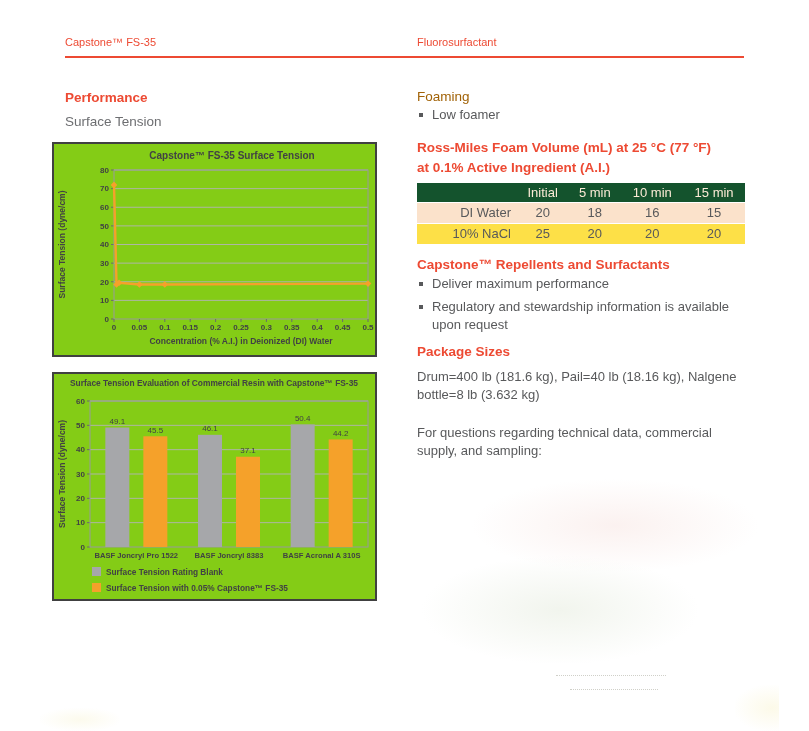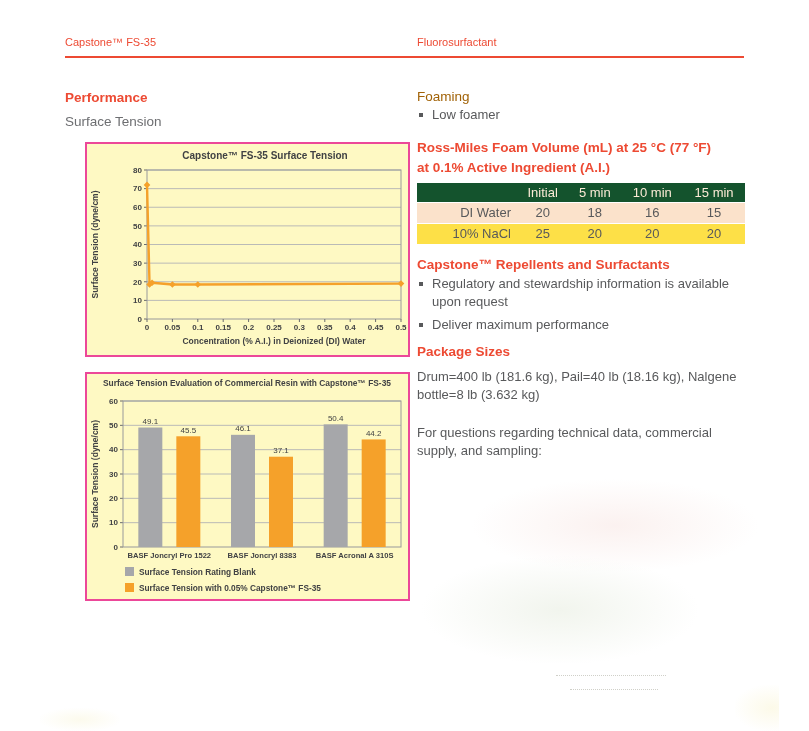--- a/index.html
+++ b/index.html
@@ -9,21 +9,21 @@
   
   .hdr-left{position:absolute;left:65px;top:36px;font-size:11px;color:#ed4a33;}
   .hdr-right{position:absolute;left:417px;top:36px;font-size:11px;color:#ed4a33;}
   .hdr-rule{position:absolute;left:65px;top:56px;width:679px;height:2px;background:#ed4a33;}
 
   
   .h-perf{position:absolute;left:65px;top:90px;font-size:13.5px;font-weight:bold;color:#ed4a33;}
   .h-st{position:absolute;left:65px;top:114px;font-size:13.5px;color:#6d6e71;}
 
   
-  .chart-box{position:absolute;left:85px;width:321px;border:2px solid #ec4899;background:#fef9c3;}
+  .chart-box{position:absolute;left:52px;width:321px;border:2px solid #404040;background:#84cc16;}
   #box1{top:142px;height:211px;}
   #box2{top:372px;height:225px;}
   .chart-box svg{display:block;}
 
   
   .col-right{position:absolute;left:417px;top:88px;width:332px;font-size:13px;line-height:18px;color:#58595b;}
   .gray-h{font-size:13.5px;color:#a16207;margin:0;font-weight:normal;}
   .red-h{font-size:13.5px;color:#ed4a33;font-weight:bold;margin:0;line-height:20px;}
   .mt7{margin-top:7px;}.mt14{margin-top:14px;}.mt16{margin-top:10px;}
   .mt8{margin-top:8px;}.mt6{margin-top:6px;}.mt20{margin-top:20px;}.mt4{margin-top:4px;}
@@ -212,22 +212,22 @@
           <td>25</td>
           <td>20</td>
           <td>20</td>
           <td>20</td>
         </tr>
       </tbody>
     </table>
 
     <h3 class="red-h mt16">Capstone™ Repellents and Surfactants</h3>
     <ul class="bullets mt7">
+      <li>Deliver maximum performance</li>
       <li>Regulatory and stewardship information is available upon request</li>
-      <li>Deliver maximum performance</li>
     </ul>
 
     <h3 class="red-h mt8">Package Sizes</h3>
     <p class="mt6">Drum=400 lb (181.6 kg), Pail=40 lb (18.16 kg), Nalgene bottle=8 lb (3.632 kg)</p>
 
     <p class="mt20">For questions regarding technical data, commercial supply, and sampling:</p>
   </div>
 
   <div class="smudge sm1"></div>
   <div class="smudge sm2"></div>

